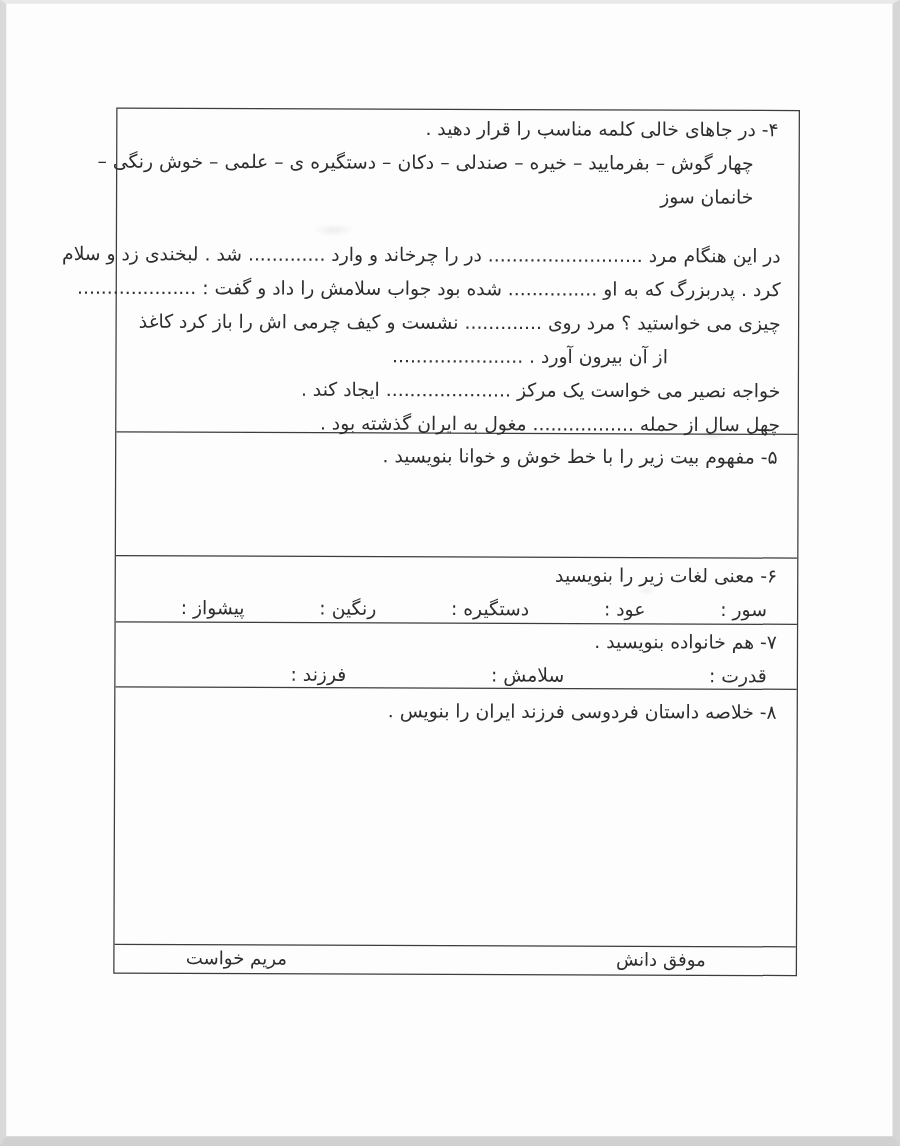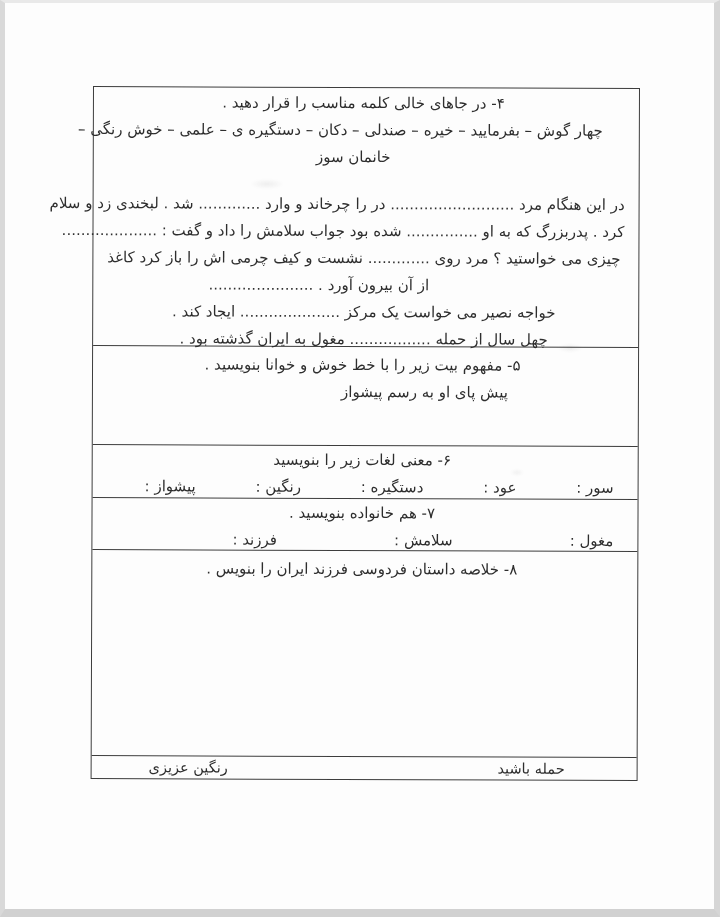--- a/index.html
+++ b/index.html
@@ -13,21 +13,20 @@
   }
   
   .photo{
     position:absolute;inset:0;
     background:#fdfdfd;
     border-top:3px solid #e9e9e9;
     border-left:5px solid #d9d9d9;
     border-right:6px solid #d6d6d6;
     border-bottom:8px solid #d1d1d1;
     box-sizing:border-box;
-    text-align:center;
   }
   .exam-table{
     position:absolute;
     left:88px; top:85px;
     width:545px;
     border:1.5px solid #3d3d3d;
     background:transparent;
     direction:rtl;
     transform:rotate(0.2deg);
     transform-origin:top right;
@@ -95,47 +94,46 @@
       <div class="line">کرد . پدربزرگ که به او ............... شده بود جواب سلامش را داد و گفت : ....................</div>
       <div class="line">چیزی می خواستید ؟ مرد روی ............. نشست و کیف چرمی اش را باز کرد  کاغذ</div>
       <div class="line indent-line">از آن بیرون آورد . ......................</div>
       <div class="line">خواجه نصیر می خواست یک مرکز ..................... ایجاد کند .</div>
       <div class="line">چهل سال از حمله ................. مغول به ایران گذشته بود .</div>
     </div>
 
     <div class="row row-q5">
       <div class="line q-header">۵- مفهوم بیت زیر را با خط خوش و خوانا بنویسید .</div>
       <div class="verse">
-        <span class="line">پیش پای او به رسم پیشواز</span>
       </div>
     </div>
 
     <div class="row row-q6">
       <div class="line q-header">۶- معنی لغات زیر را بنویسید</div>
       <div class="vocab">
         <span class="line">سور :</span>
         <span class="line">عود :</span>
         <span class="line">دستگیره :</span>
         <span class="line">رنگین :</span>
         <span class="line">پیشواز :</span>
       </div>
     </div>
 
     <div class="row row-q7">
       <div class="line q-header">۷- هم خانواده بنویسید .</div>
       <div class="family">
-        <span class="line">مغول :</span>
+        <span class="line">قدرت :</span>
         <span class="line">سلامش :</span>
         <span class="line">فرزند :</span>
       </div>
     </div>
 
     <div class="row row-q8">
       <div class="line q-header">۸- خلاصه داستان فردوسی فرزند ایران را بنویس .</div>
     </div>
 
     <div class="row row-footer">
-      <span class="line">حمله باشید</span>
-      <span class="line">رنگین عزیزی</span>
+      <span class="line">موفق دانش</span>
+      <span class="line">مریم خواست</span>
     </div>
 
   </div>
 </div>
 
 </body></html>

